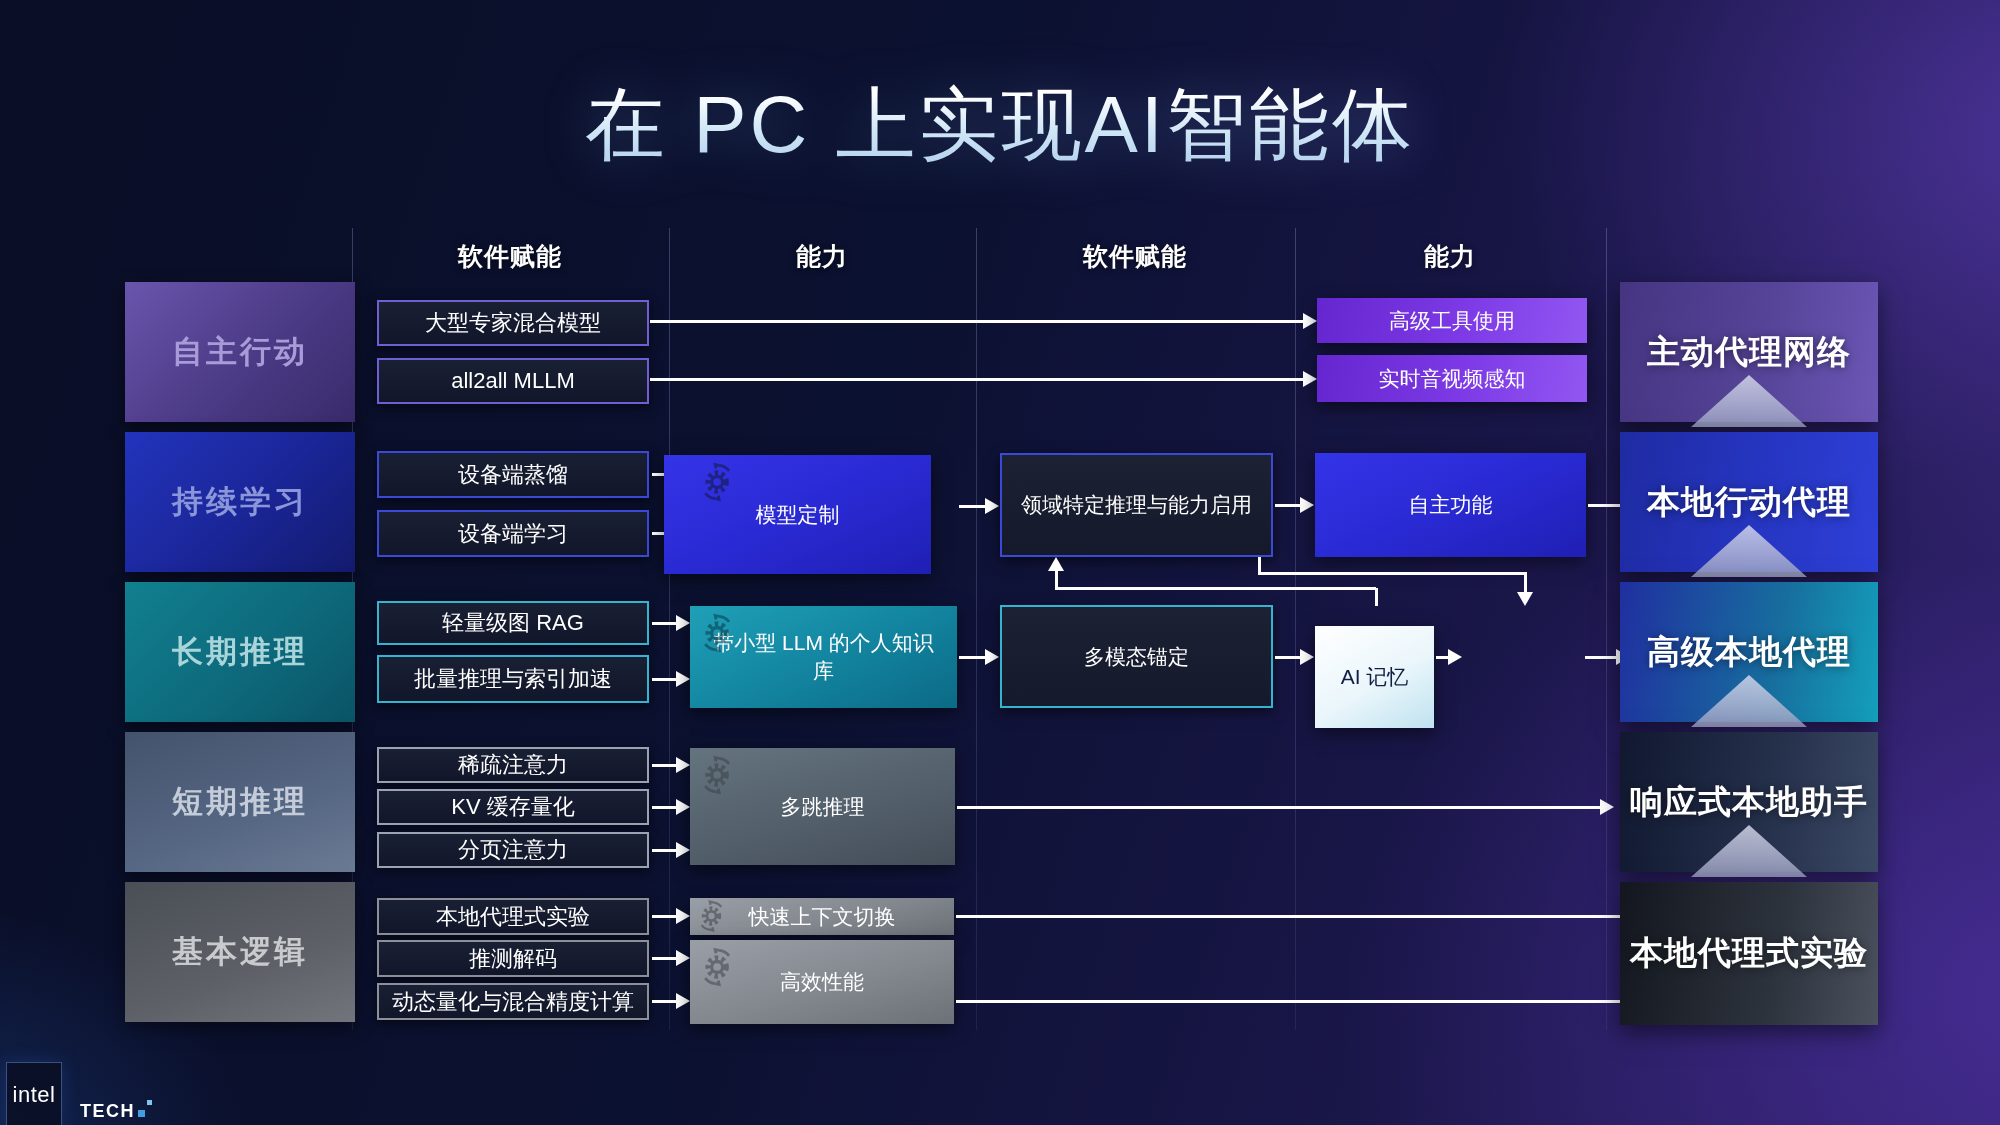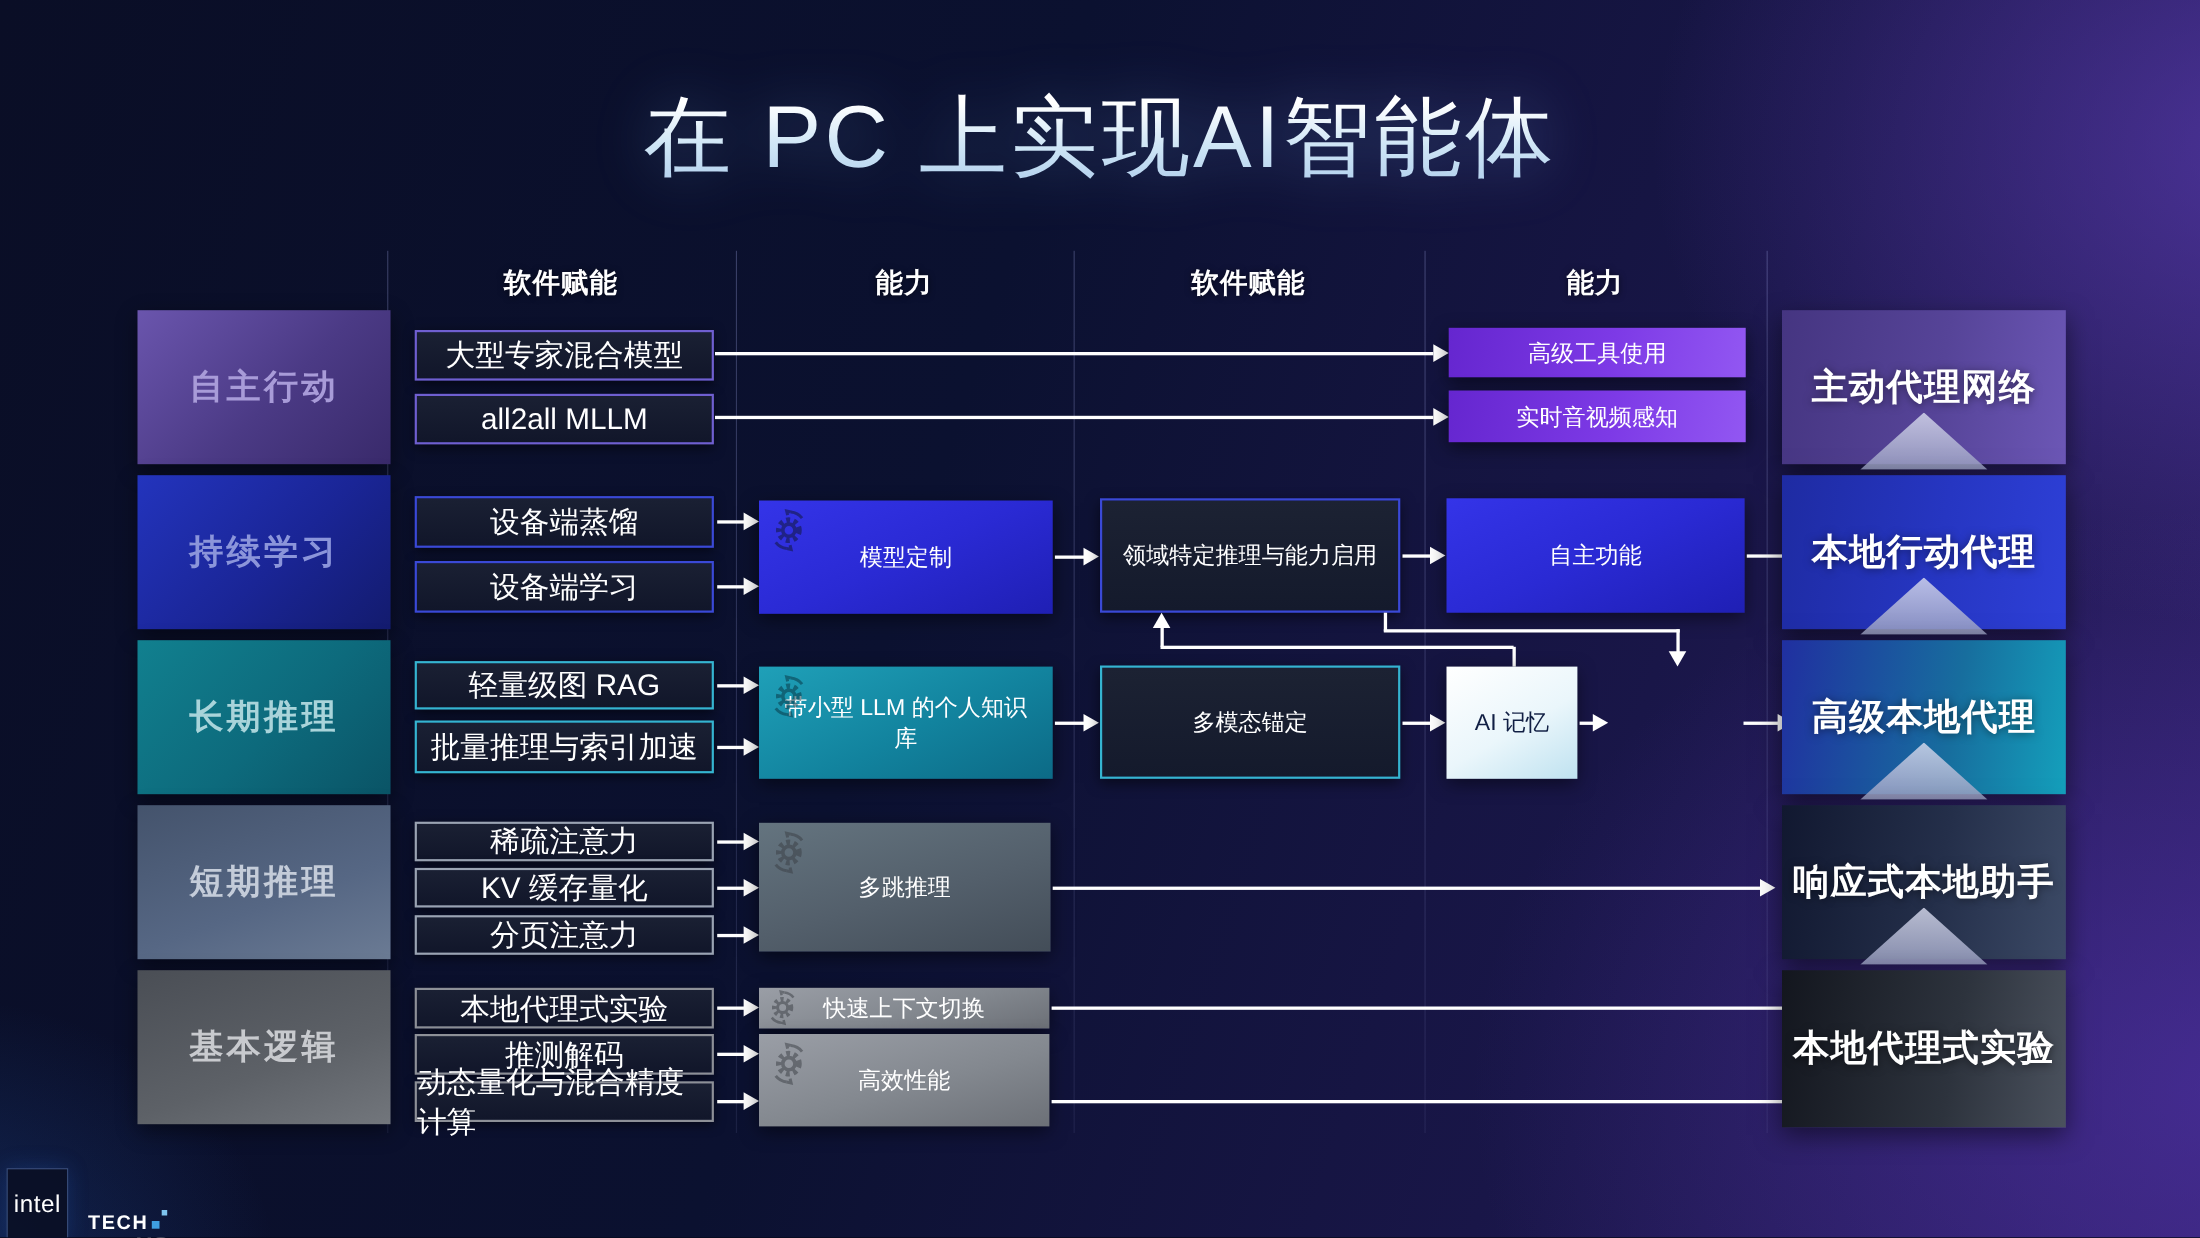--- a/index.html
+++ b/index.html
@@ -25,38 +25,38 @@
   
   .rowlabel{position:absolute;left:125px;width:230px;height:140px;display:flex;align-items:center;justify-content:center;
     font-size:31px;font-weight:bold;letter-spacing:3px;box-shadow:0 6px 18px rgba(0,0,0,.45);}
   .rl1{background:linear-gradient(135deg,#6a55ad 0%,#4b3a85 55%,#392a6b 100%);color:#a89bd8;}
   .rl2{background:linear-gradient(135deg,#2334bd 0%,#1a2596 55%,#131b6e 100%);color:#8b95da;}
   .rl3{background:linear-gradient(135deg,#11808f 0%,#0d6a7c 55%,#0a5466 100%);color:#a9d4da;}
   .rl4{background:linear-gradient(160deg,#44536c 0%,#566784 60%,#6b7b94 100%);color:#c4ccd9;}
   .rl5{background:linear-gradient(160deg,#4a4e55 0%,#5d6167 60%,#72767c 100%);color:#c8cace;}
   
   .ebox{position:absolute;left:377px;width:272px;background:linear-gradient(180deg,#1a2033,#11162a);
-    display:flex;align-items:center;justify-content:center;font-size:27px;box-shadow:0 3px 10px rgba(0,0,0,.55);box-sizing:border-box;}
+    display:flex;align-items:center;justify-content:center;font-size:22px;box-shadow:0 3px 10px rgba(0,0,0,.55);box-sizing:border-box;}
   .mbox{position:absolute;background:linear-gradient(180deg,#1c2233,#141a2c);display:flex;align-items:center;justify-content:center;
     font-size:21px;box-shadow:0 4px 12px rgba(0,0,0,.55);box-sizing:border-box;text-align:center;}
   .b1{border:2px solid #6f5fd0;}
   .b2{border:2px solid #3a49d6;}
   .b3{border:2px solid #35b4d0;}
   .b4{border:2px solid #9aa3b2;text-align:right;}
   .b5{border:2px solid #8d9097;}
   
   .capbox{position:absolute;display:flex;align-items:center;justify-content:center;text-align:center;
     font-size:21px;box-shadow:0 5px 16px rgba(0,0,0,.5);box-sizing:border-box;}
   .cap-violet{background:linear-gradient(100deg,#6526cf 0%,#7d3ae6 55%,#9257f2 100%);}
   .cap-blue{background:linear-gradient(155deg,#3434e8 0%,#2a2ad4 50%,#1f1fb4 100%);}
   .cap-teal{background:linear-gradient(155deg,#1fa0b8 0%,#12839e 55%,#0c6largest 100%);}
   .cap-teal{background:linear-gradient(155deg,#1fa0b8 0%,#12839e 55%,#0c6a86 100%);}
   .cap-slate{background:linear-gradient(165deg,#64747f 0%,#535f6b 55%,#434d58 100%);}
   .cap-gray{background:linear-gradient(165deg,#9a9ea6 0%,#83888f 55%,#6c7077 100%);}
-  .cap-white{background:linear-gradient(150deg,#ffffff 0%,#eaf6fb 55%,#bfe2f0 100%);color:#111f44;}
+  .cap-white{background:linear-gradient(150deg,#ffffff 0%,#eaf6fb 55%,#bfe2f0 100%);color:#111f44;margin-top:20px;}
   .cap-tealsm{background:linear-gradient(165deg,#2a93af 0%,#15809c 55%,#0d6884 100%);}
   
   .outcome{position:absolute;left:1620px;width:258px;height:140px;display:flex;align-items:center;justify-content:center;
     font-size:33px;font-weight:bold;letter-spacing:1px;box-shadow:0 8px 22px rgba(0,0,0,.5);text-shadow:0 1px 8px rgba(0,0,0,.5);}
   .o1{background:linear-gradient(100deg,#453581 0%,#564498 55%,#6c57b6 100%);}
   .o2{background:linear-gradient(100deg,#1e2ba2 0%,#2636c2 55%,#2e40d8 100%);}
   .o3{background:linear-gradient(100deg,#202fa0 0%,#176e9e 60%,#14a0bc 100%);}
   .o4{background:linear-gradient(100deg,#111830 0%,#243florida 55%,#3c4a66 100%);}
   .o4{background:linear-gradient(100deg,#111830 0%,#242f4a 55%,#3c4a66 100%);}
   .o5{background:linear-gradient(100deg,#13161e 0%,#2d333d 60%,#4b525e 100%);}
@@ -132,21 +132,21 @@
   <div class="capbox cap-violet" style="left:1317px;top:355px;width:270px;height:47px">实时音视频感知</div>
   <div class="outcome o1" style="top:282px">主动代理网络</div>
   <div class="tri" style="left:1691px;top:375px"></div>
 
   <div class="ebox b2" style="top:451px;height:47px">设备端蒸馏</div>
   <div class="ebox b2" style="top:510px;height:47px">设备端学习</div>
   <div class="hl" style="left:652px;top:472.5px;width:26px"></div>
   <div class="ar" style="left:676px;top:466px"></div>
   <div class="hl" style="left:652px;top:531.5px;width:26px"></div>
   <div class="ar" style="left:676px;top:525px"></div>
-  <div class="capbox cap-blue" style="left:690px;top:455px;width:267px;height:103px">模型定制</div>
+  <div class="capbox cap-blue" style="left:664px;top:455px;width:267px;height:119px">模型定制</div>
   <svg class="gear gear-dark" style="left:696px;top:459px" viewBox="0 0 50 50">
       <use href="#gearglyph"></use>
     </svg>
   <div class="hl" style="left:959px;top:504.5px;width:28px"></div>
   <div class="ar" style="left:985px;top:498px"></div>
   <div class="mbox b2" style="left:1000px;top:453px;width:273px;height:104px">领域特定推理与能力启用</div>
   <div class="hl" style="left:1275px;top:503.5px;width:27px"></div>
   <div class="ar" style="left:1300px;top:497px"></div>
   <div class="capbox cap-blue" style="left:1315px;top:453px;width:271px;height:104px">自主功能</div>
   <div class="hl" style="left:1588px;top:503.5px;width:34px"></div>

